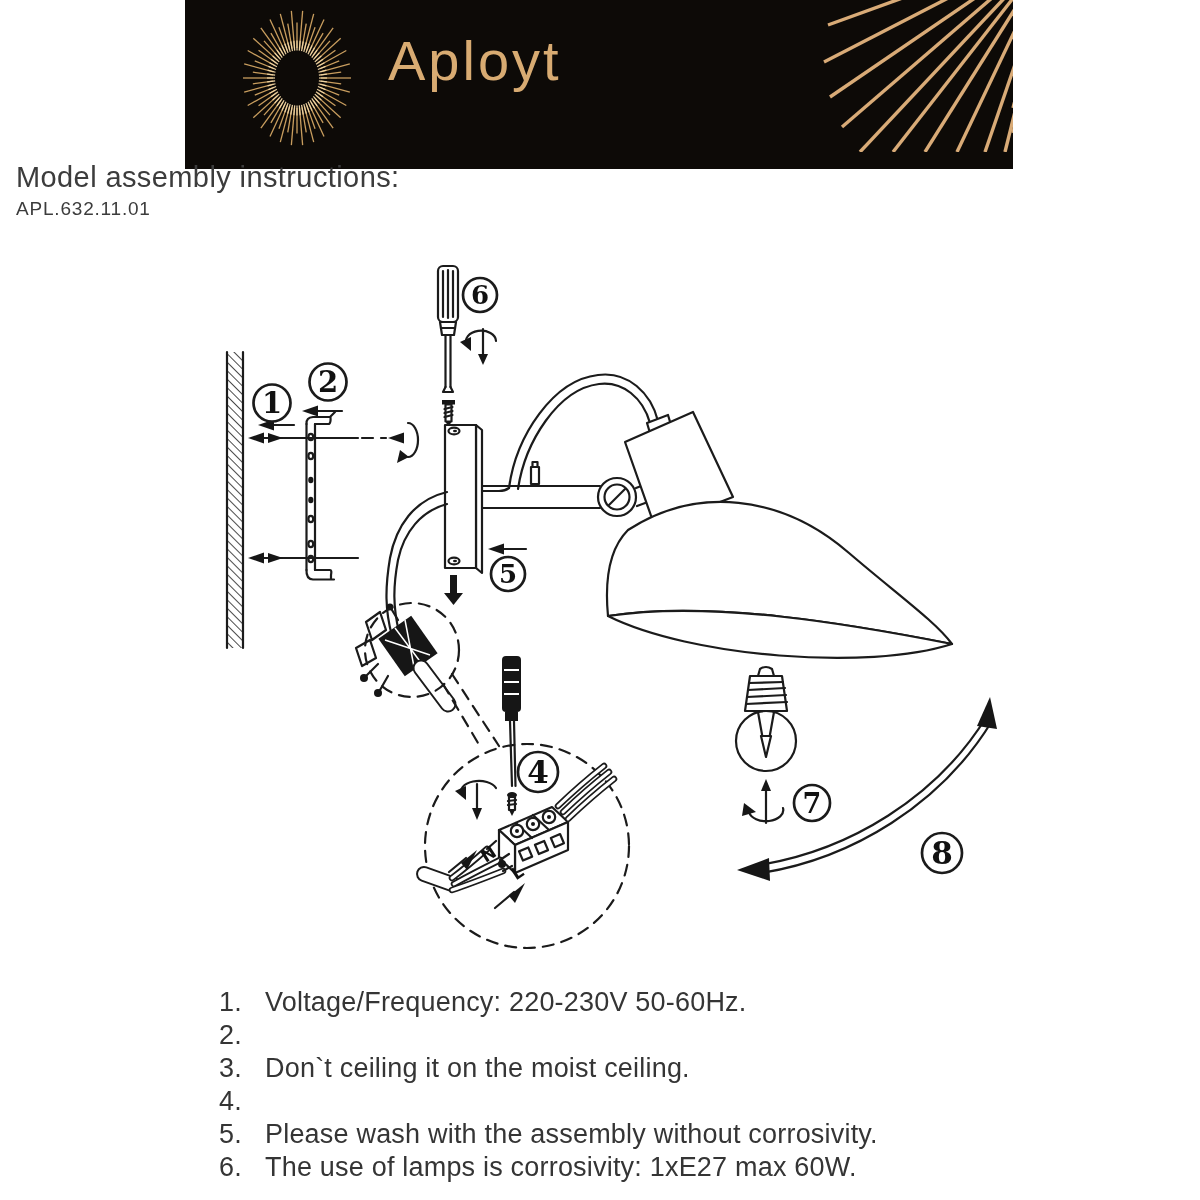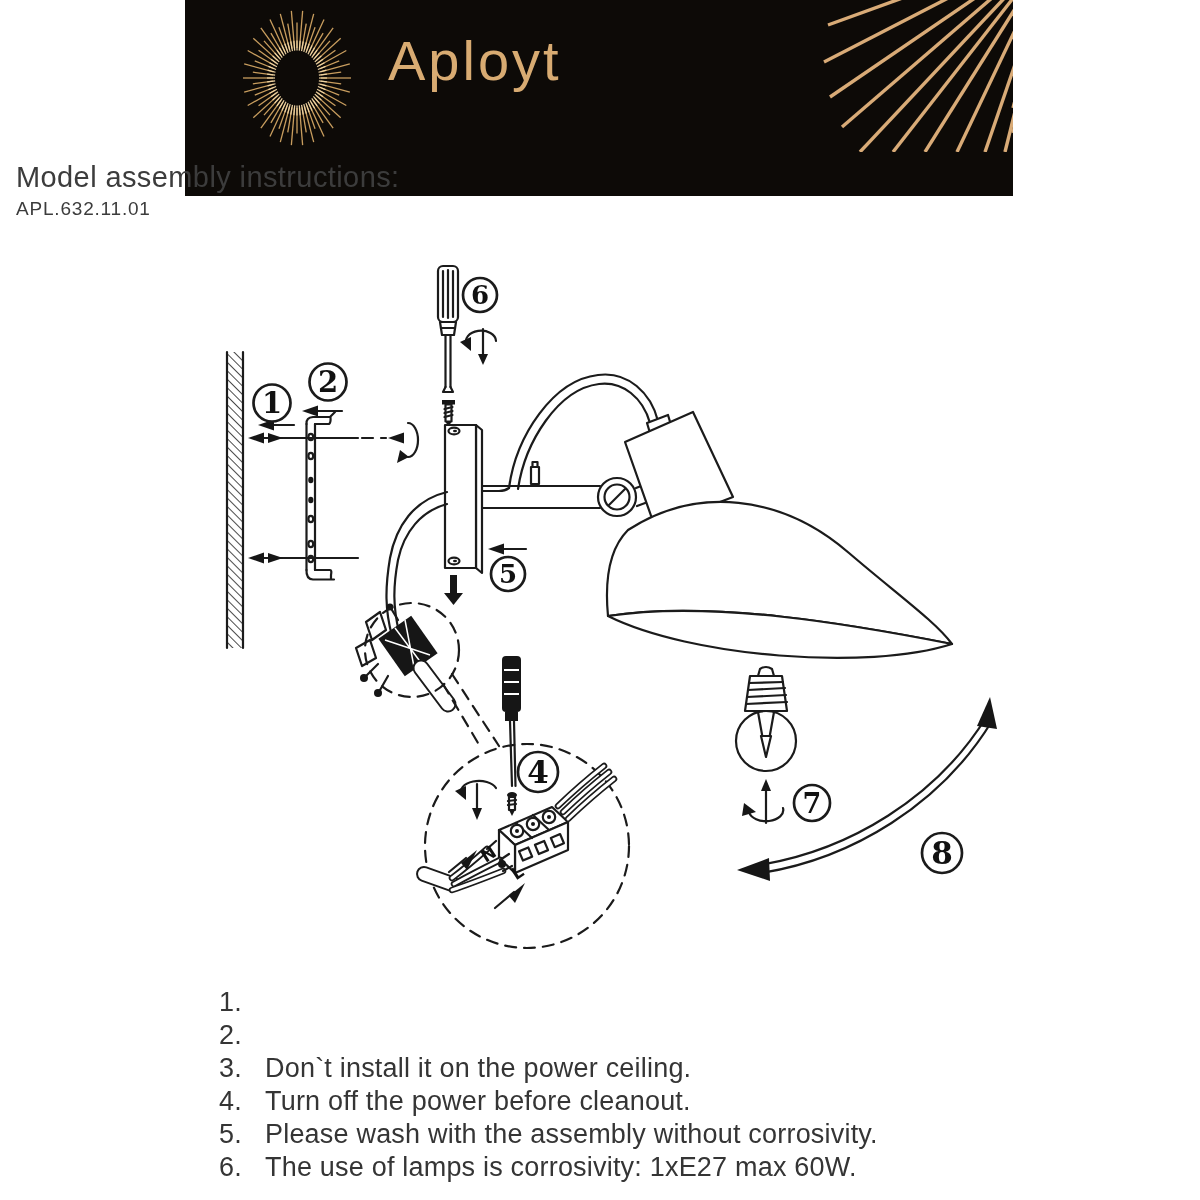--- a/index.html
+++ b/index.html
@@ -1,21 +1,21 @@
 <!DOCTYPE html>
 <html><head>
 <meta charset="utf-8">
 <style>
   html,body{margin:0;padding:0;}
   body{
     position:relative;width:1200px;height:1200px;background:#ffffff;
     font-family:"Liberation Sans",sans-serif;overflow:hidden;
   }
   
-  .banner{position:absolute;left:185px;top:0;width:828px;height:196px;background:#0d0a07;overflow:hidden;}
+  .banner{position:absolute;left:185px;top:0;width:828px;height:169px;background:#0d0a07;overflow:hidden;}
   .banner svg{display:block;position:absolute;left:0;top:0;}
   .wordmark{
     position:absolute;left:203px;top:33px;font-size:56px;line-height:1;
     color:#d8ab72;letter-spacing:3px;font-weight:400;
   }
   
   .title-block{position:absolute;top:161px;left:16px;width:1200px;text-align:left;color:#3c3c3c;}
   .title-line1{font-size:29px;letter-spacing:0.4px;}
   .title-line2{font-size:19px;margin-top:4px;letter-spacing:0.8px;}
   
@@ -420,31 +420,31 @@
     <polygon points="769,858 770,881 737,870" class="dfill"></polygon>
     <polygon points="977,726 997,729 990,697" class="dfill"></polygon>
   </g>
   <circle cx="942" cy="853" r="20" class="badge"></circle>
   <text x="942" y="864" font-size="31" class="badge-num">8</text>
 </svg>
 
 <div class="instructions">
   <div class="ins-row">
     <span class="ins-num">1.</span>
+    <span>Voltage/Frequency: 220-230V 50-60Hz.</span>
   </div>
   <div class="ins-row">
     <span class="ins-num">2.</span>
   </div>
   <div class="ins-row">
     <span class="ins-num">3.</span>
-    <span>Don`t install it on the power ceiling.</span>
+    <span>Don`t ceiling it on the moist ceiling.</span>
   </div>
   <div class="ins-row">
     <span class="ins-num">4.</span>
-    <span>Turn off the power before cleanout.</span>
   </div>
   <div class="ins-row">
     <span class="ins-num">5.</span>
     <span>Please wash with the assembly without corrosivity.</span>
   </div>
   <div class="ins-row">
     <span class="ins-num">6.</span>
     <span>The use of lamps is corrosivity: 1xE27 max 60W.</span>
   </div>
 </div>

